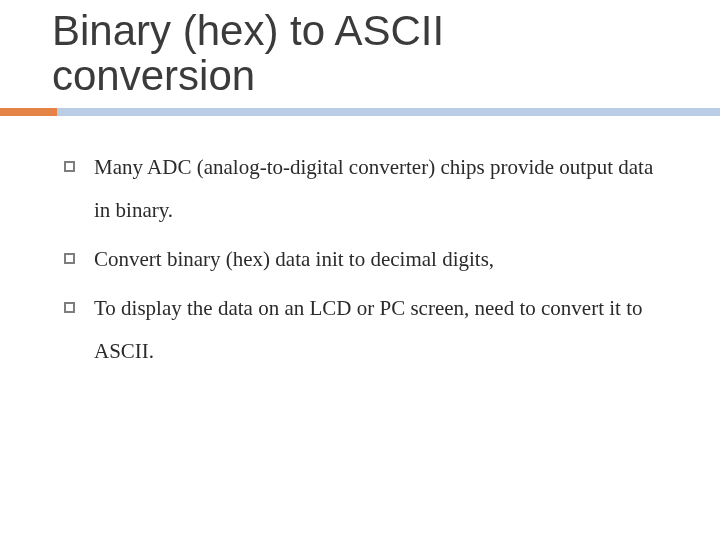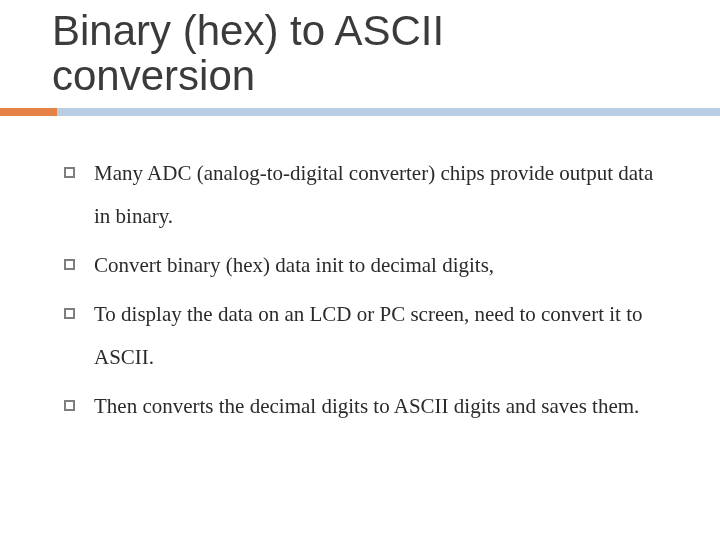--- a/index.html
+++ b/index.html
@@ -41,21 +41,21 @@
     position: absolute;
     left: 0;
     top: 108px;
     width: 57px;
     height: 8px;
     background: #e48345;
   }
   .content {
     position: absolute;
     left: 64px;
-    top: 152px;
+    top: 146px;
     width: 610px;
     font-family: "Times New Roman", Times, serif;
     font-size: 21px;
     color: #2b2b2b;
   }
   .content ul {
     list-style: none;
     padding: 0;
     margin: 0;
   }
@@ -83,16 +83,15 @@
 <div class="slide">
   <div class="title">Binary (hex) to ASCII conversion</div>
   <div class="underline-bar"></div>
   <div class="accent-bar"></div>
 
   <div class="content">
     <ul>
       <li><span>Many ADC (analog-to-digital converter) chips provide output data in binary.</span></li>
       <li><span>Convert binary (hex) data  init to decimal digits,</span></li>
       <li><span>To display the data on an LCD or PC screen, need to convert it to ASCII.</span></li>
-      <li><span>Then converts the decimal digits to ASCII digits and saves them.</span></li>
     </ul>
   </div>
 </div>
 
 </body></html>

